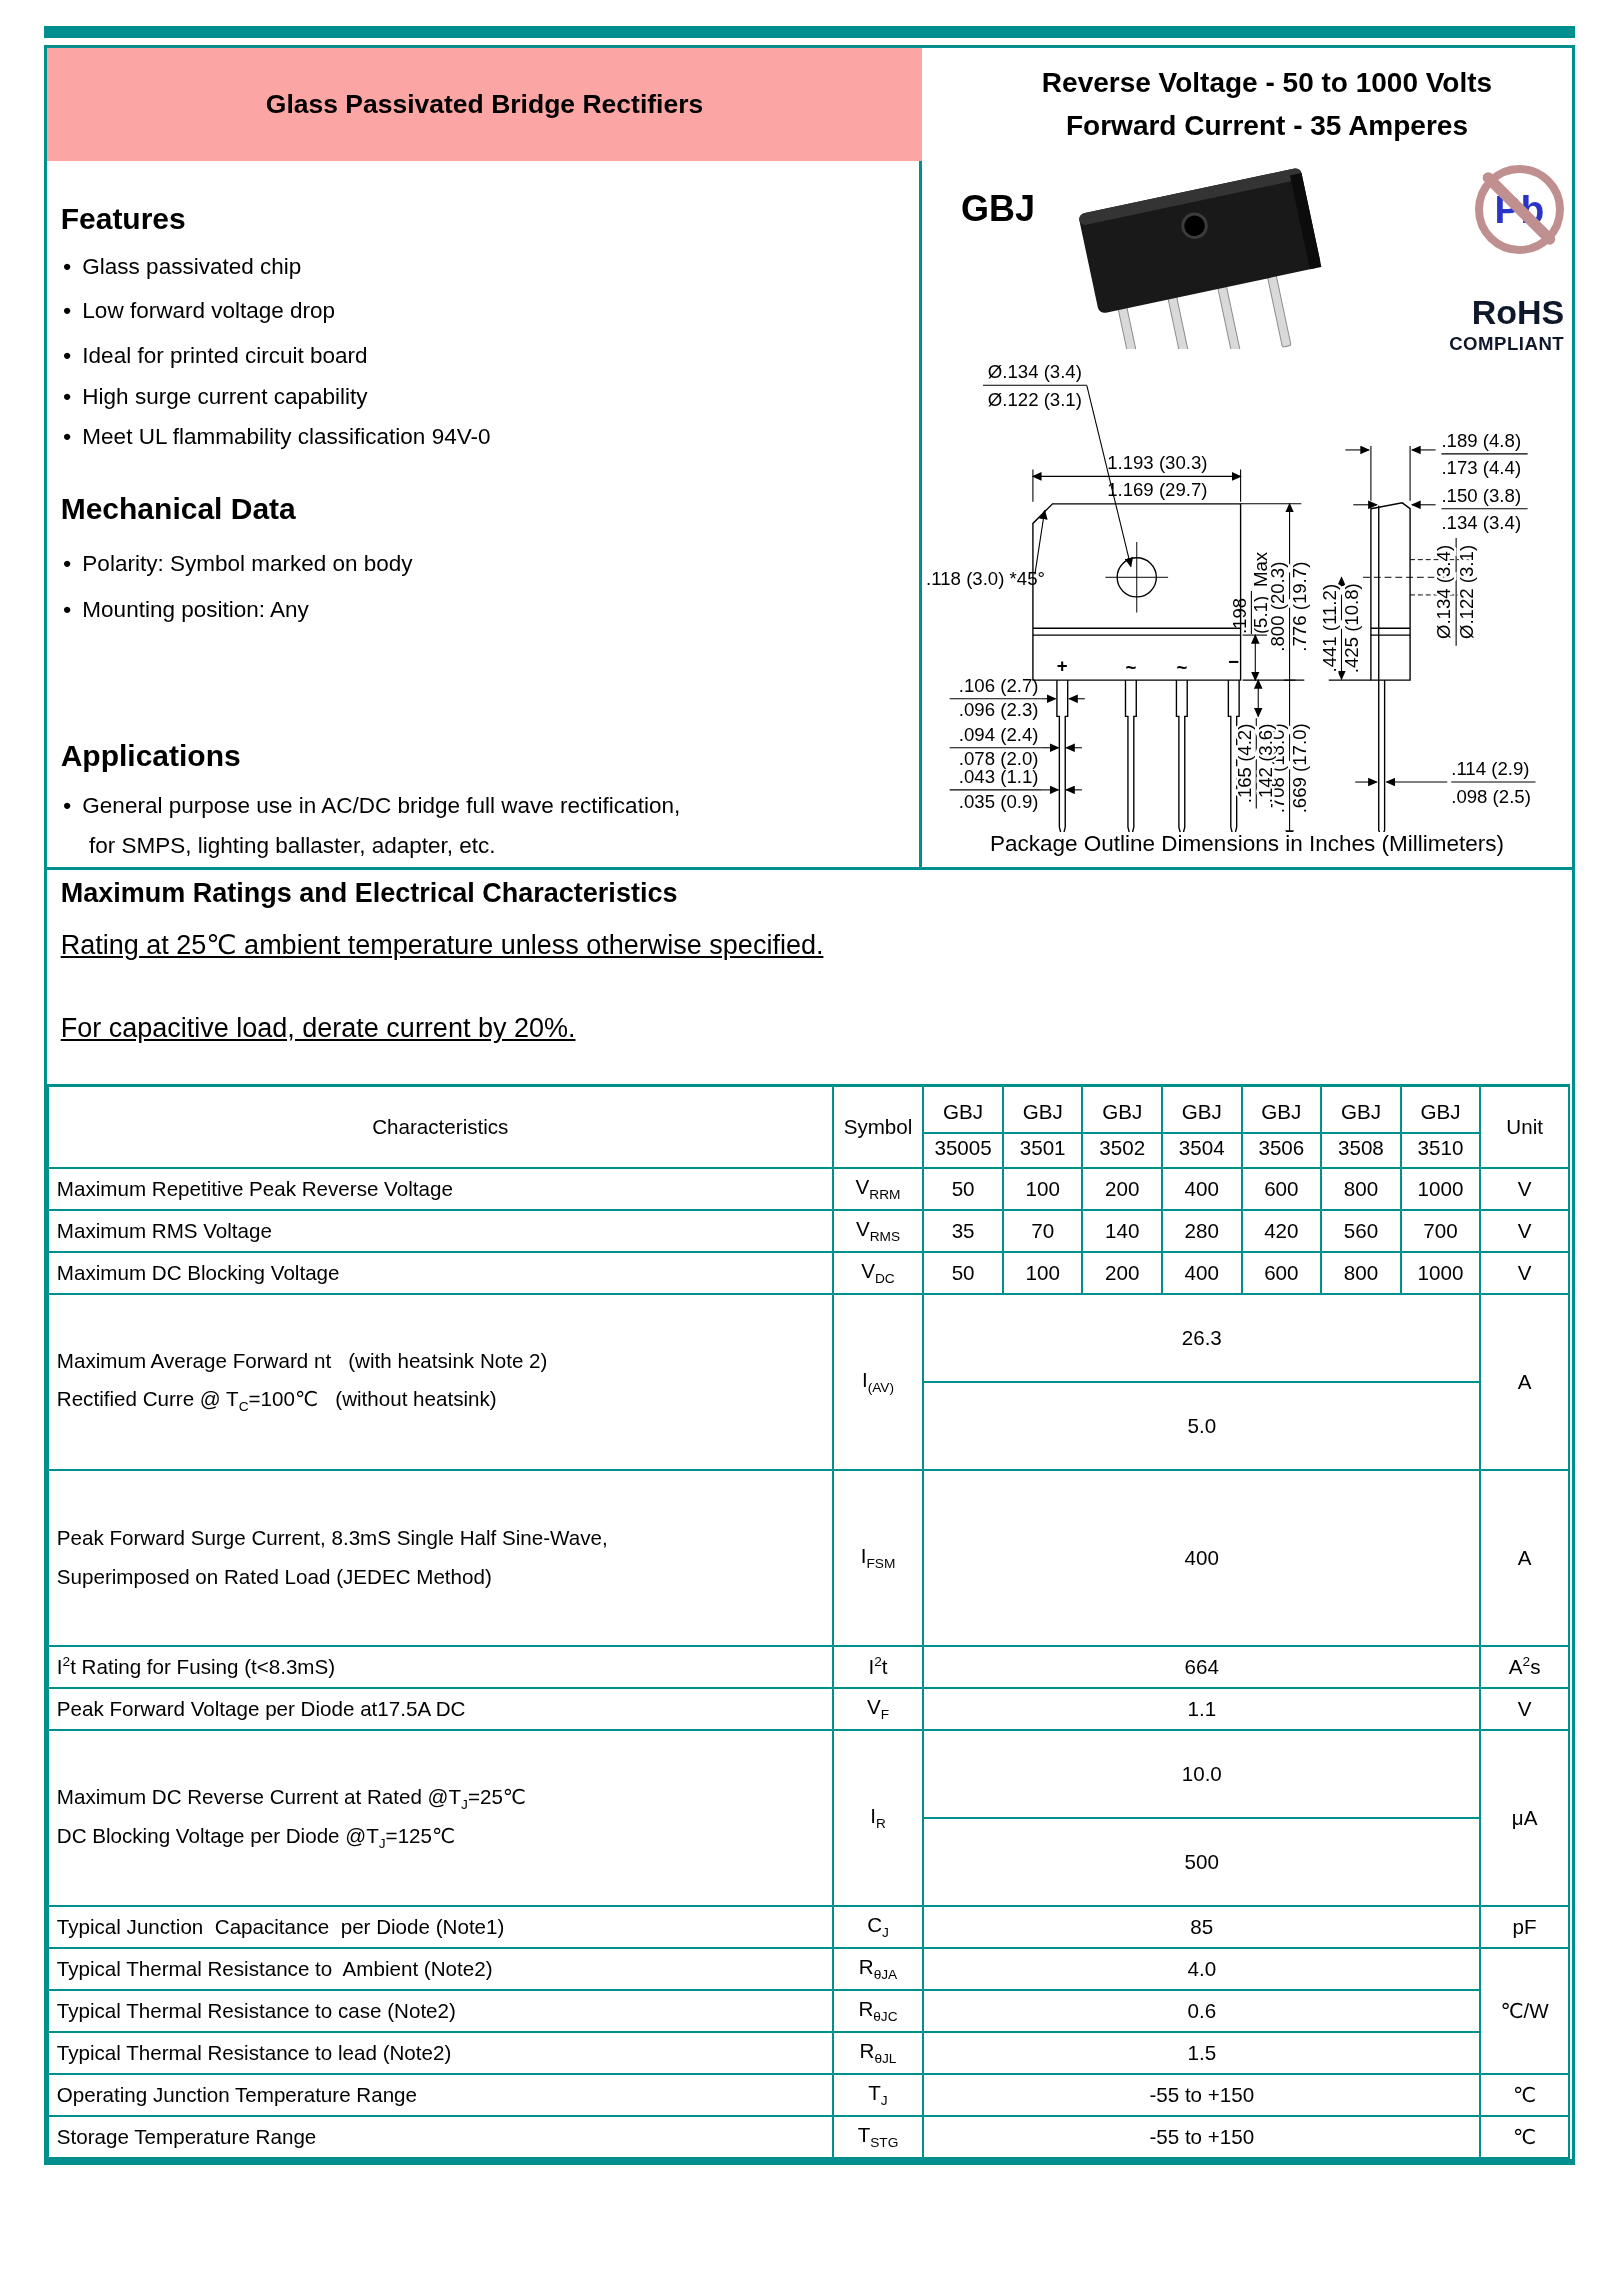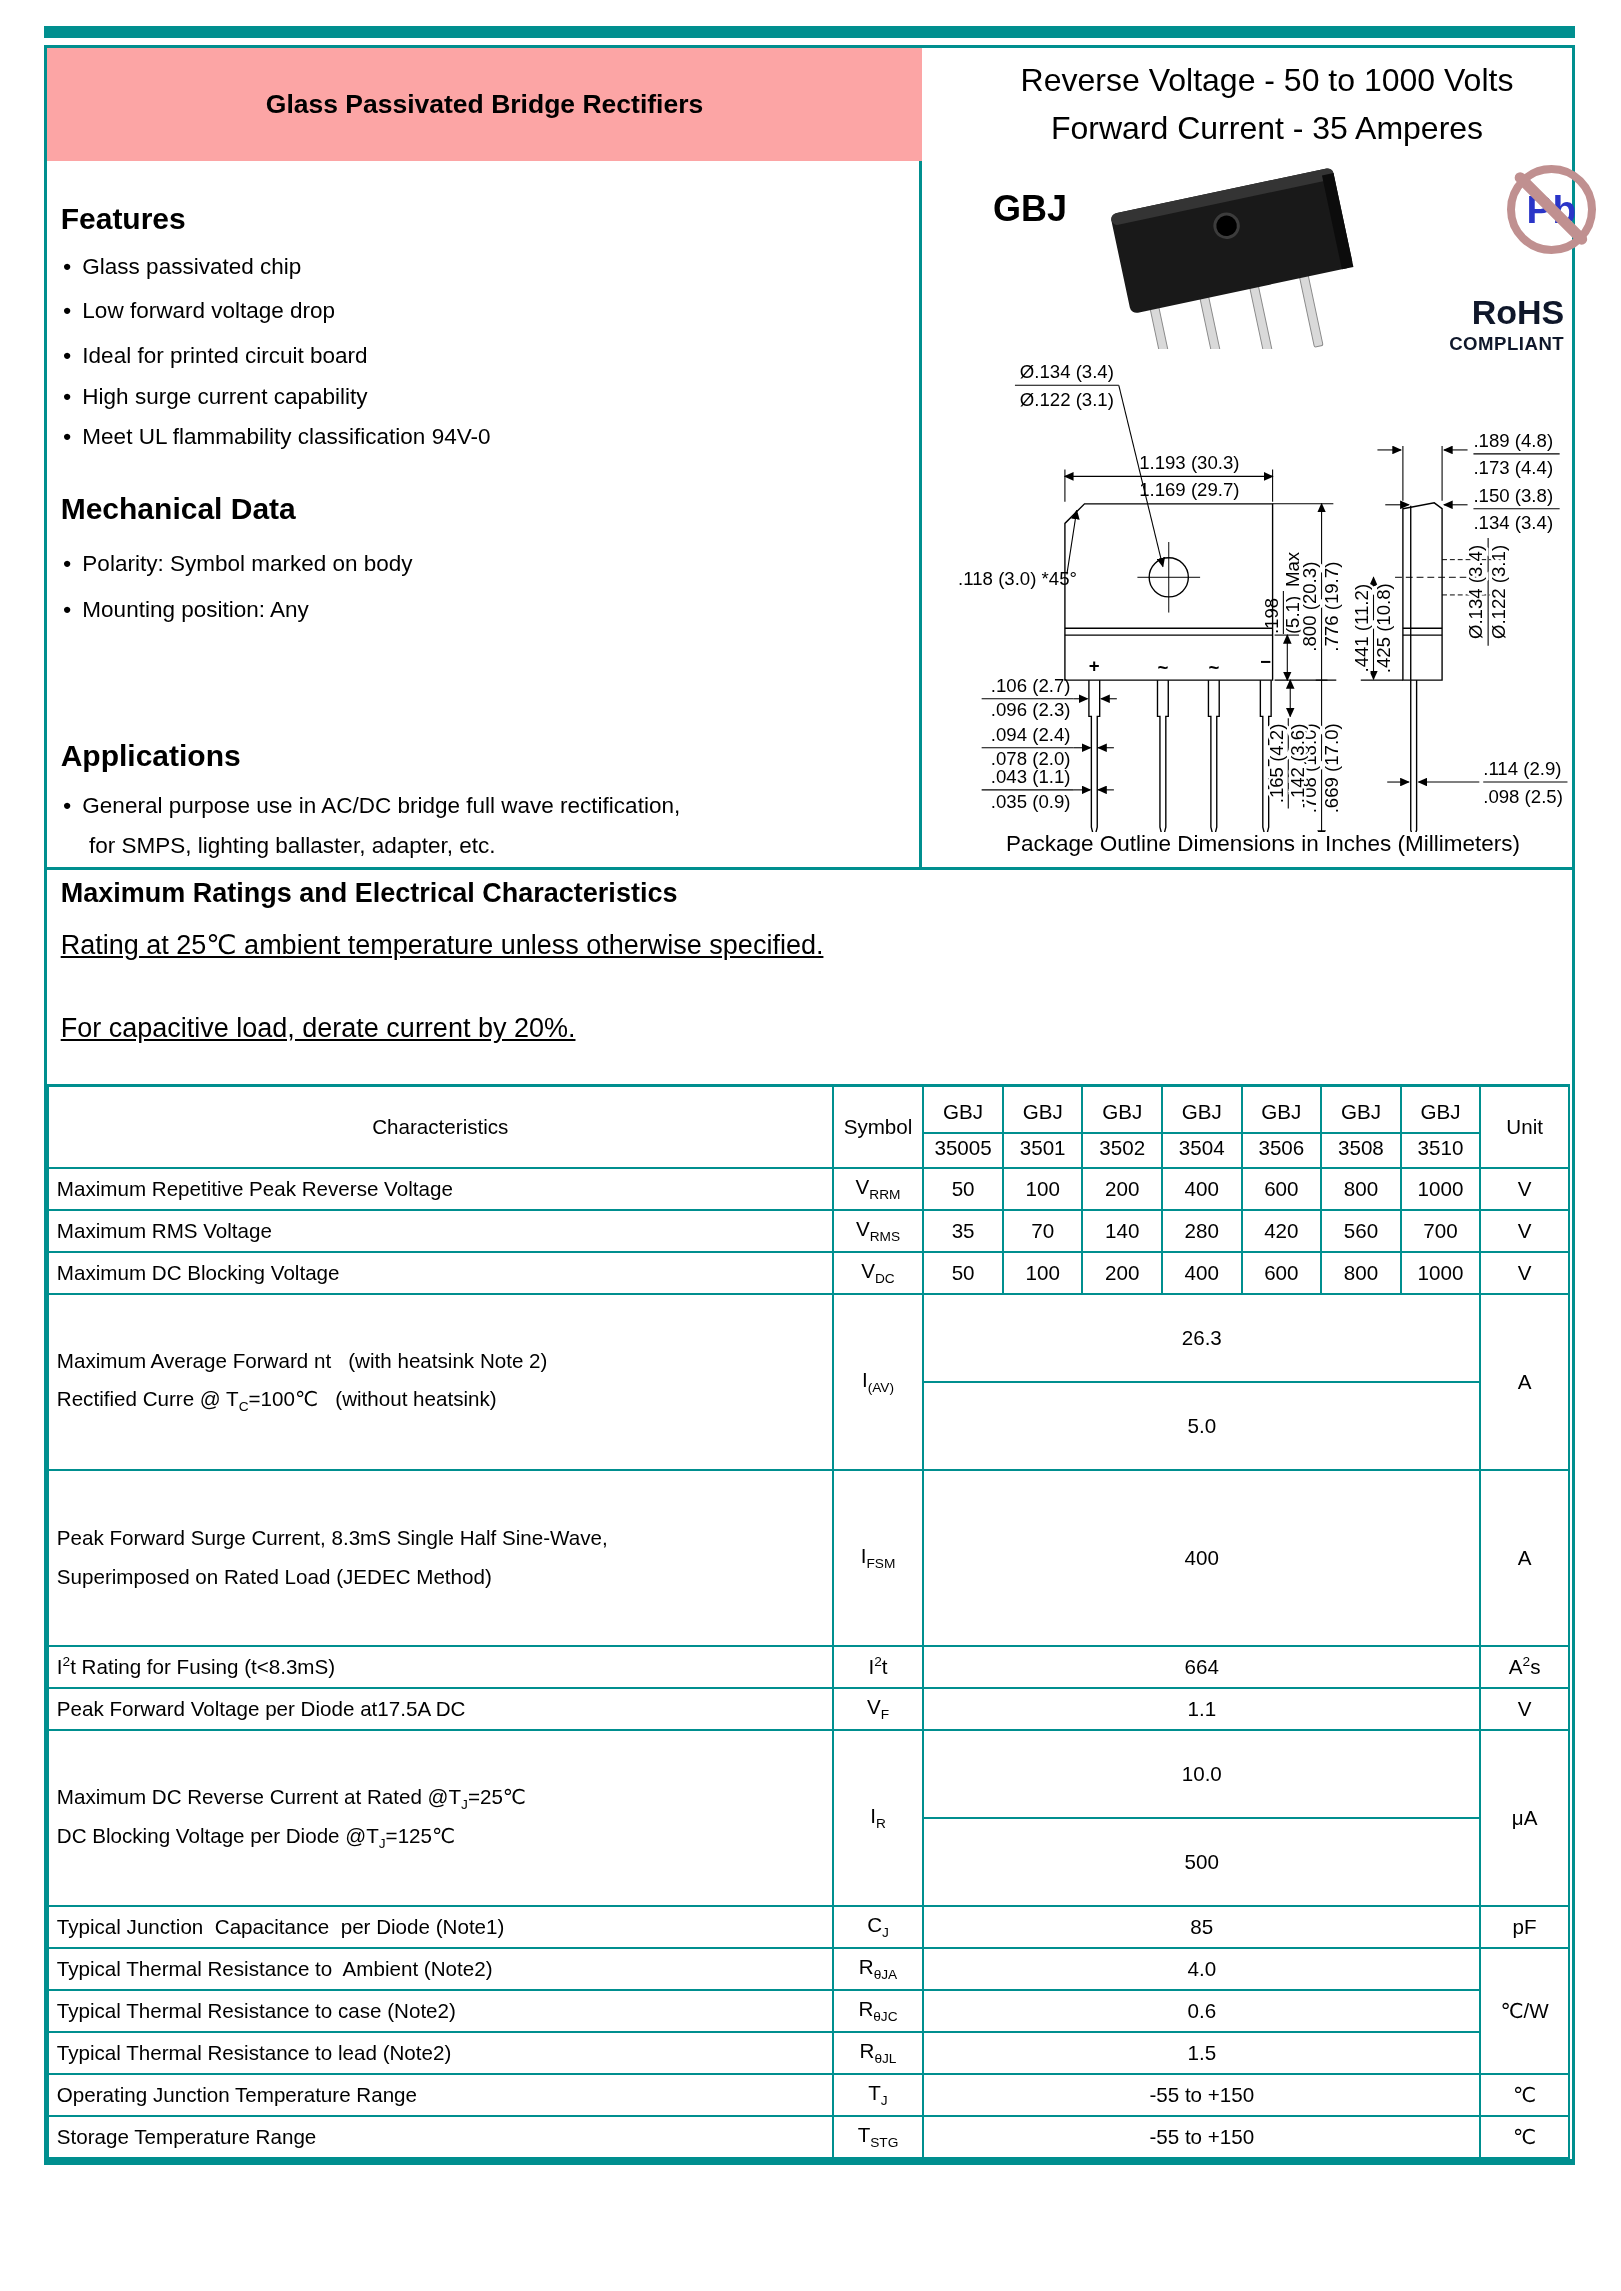--- a/index.html
+++ b/index.html
@@ -4,23 +4,23 @@
 <style>
   html,body{margin:0;padding:0;background:#fff;}
   body{font-family:"Liberation Sans","DejaVu Sans",sans-serif;color:#000;}
   .page{position:relative;width:1621px;height:2292px;background:#fff;overflow:hidden;}
   .title{text-align:right;padding:104px 46px 0 0;font-size:44px;font-weight:bold;line-height:1;letter-spacing:0px;}
   .topbar{margin:25.5px 0 6.9px 44px;width:1531px;height:12.7px;background:#008F8F;}
   .frame{margin-left:44px;width:1531px;border:3.9px solid #008F8F;border-bottom:6.9px solid #008F8F;box-sizing:border-box;}
   
   .hdr{display:flex;height:113px;}
   .hdr-left{width:875px;background:#fca5a5;display:flex;align-items:center;justify-content:center;font-size:26.5px;font-weight:bold;}
-  .hdr-right{flex:1;background:#fff;display:flex;flex-direction:column;align-items:center;justify-content:center;gap:11.8px;font-size:32px;font-weight:normal;padding-left:40px;}
+  .hdr-right{flex:1;background:#fff;display:flex;flex-direction:column;align-items:center;justify-content:center;gap:11.8px;font-size:28px;font-weight:bold;padding-left:40px;}
   
-  .cols{display:flex;height:706px;gap:32px;}
+  .cols{display:flex;height:706px;}
   .col-left{width:875px;border-right:3.9px solid #008F8F;position:relative;box-sizing:border-box;}
   .col-right{flex:1;position:relative;}
   .h1{position:absolute;left:13.7px;font-size:30px;font-weight:bold;}
   .bullet{position:absolute;left:15.7px;font-size:22.5px;display:flex;align-items:flex-start;}
   .bullet::before{content:"●";font-size:14.7px;margin-right:10.8px;position:relative;top:3.9px;}
   .plain{position:absolute;left:42px;font-size:22.5px;}
   .gbj{position:absolute;left:39px;top:27.4px;font-size:36px;font-weight:bold;}
   .pkg3d{position:absolute;left:110px;top:2px;}
   .pb{position:absolute;left:551px;top:2px;width:94px;height:94px;}
   .pb .ring{position:absolute;left:2px;top:2px;width:73px;height:73px;border:8.8px solid #C09090;border-radius:50%;display:flex;align-items:center;justify-content:center;}

